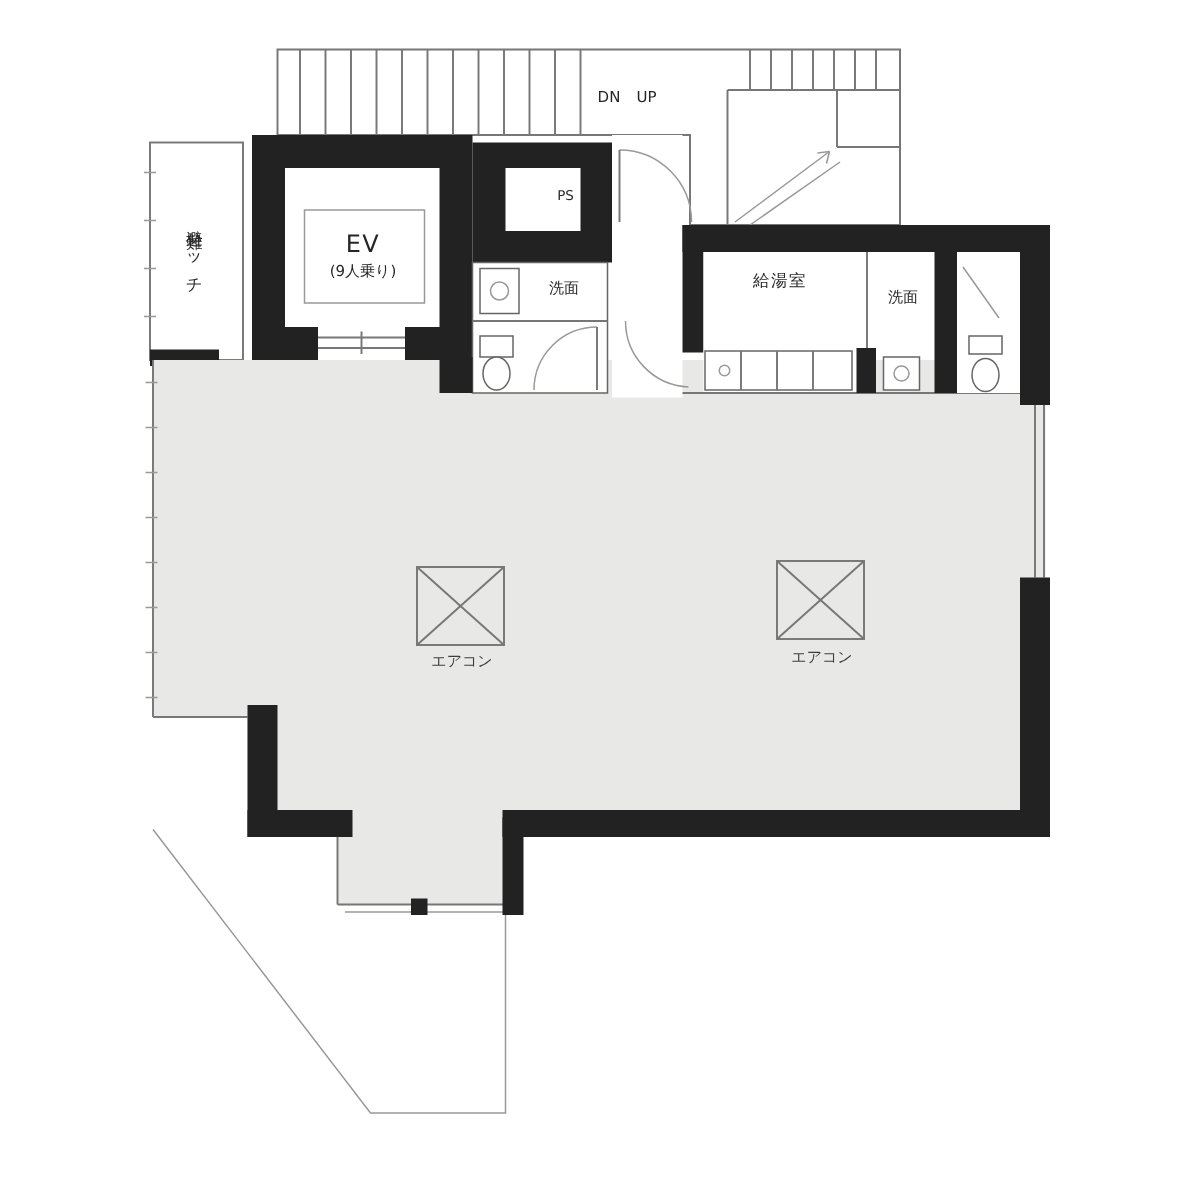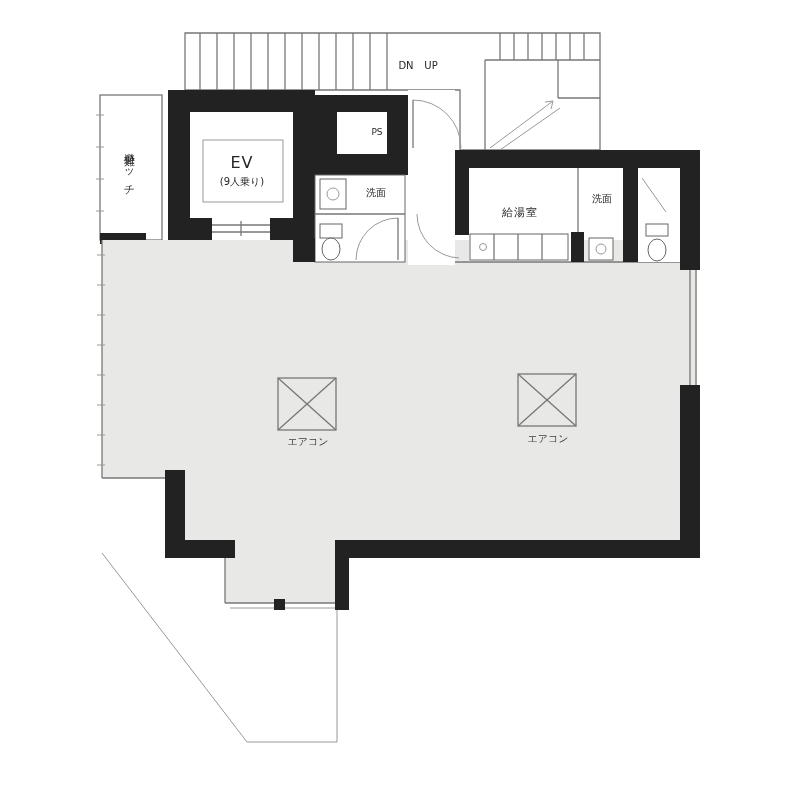--- a/index.html
+++ b/index.html
@@ -178,19 +178,19 @@
     <line class="ln" x1="518" y1="374" x2="576" y2="426"></line>
     <line class="ln" x1="576" y1="374" x2="518" y2="426"></line>
   </g>
 </svg>
 
 <div class="lbl v s11" style="left:129px;top:168px">避難ハッチ</div>
 <div class="lbl s12" style="left:242px;top:163px">EV</div>
 <div class="lbl s8" style="left:242px;top:182px">(9人乗り)</div>
 <div class="lbl s9" style="left:377px;top:132px">PS</div>
 <div class="lbl s8" style="left:376px;top:193px">洗面</div>
-<div class="lbl s11" style="left:520px;top:212px">給湯室</div>
+<div class="lbl s11" style="left:520px;top:187px">給湯室</div>
 <div class="lbl s10" style="left:602px;top:199px">洗面</div>
 <div class="lbl s10" style="left:406px;top:66px">DN</div>
 <div class="lbl s10" style="left:431px;top:66px">UP</div>
 <div class="lbl s10 gray" style="left:308px;top:442px">エアコン</div>
 <div class="lbl s10 gray" style="left:548px;top:439px">エアコン</div>
 </div>
 
 </body></html>

